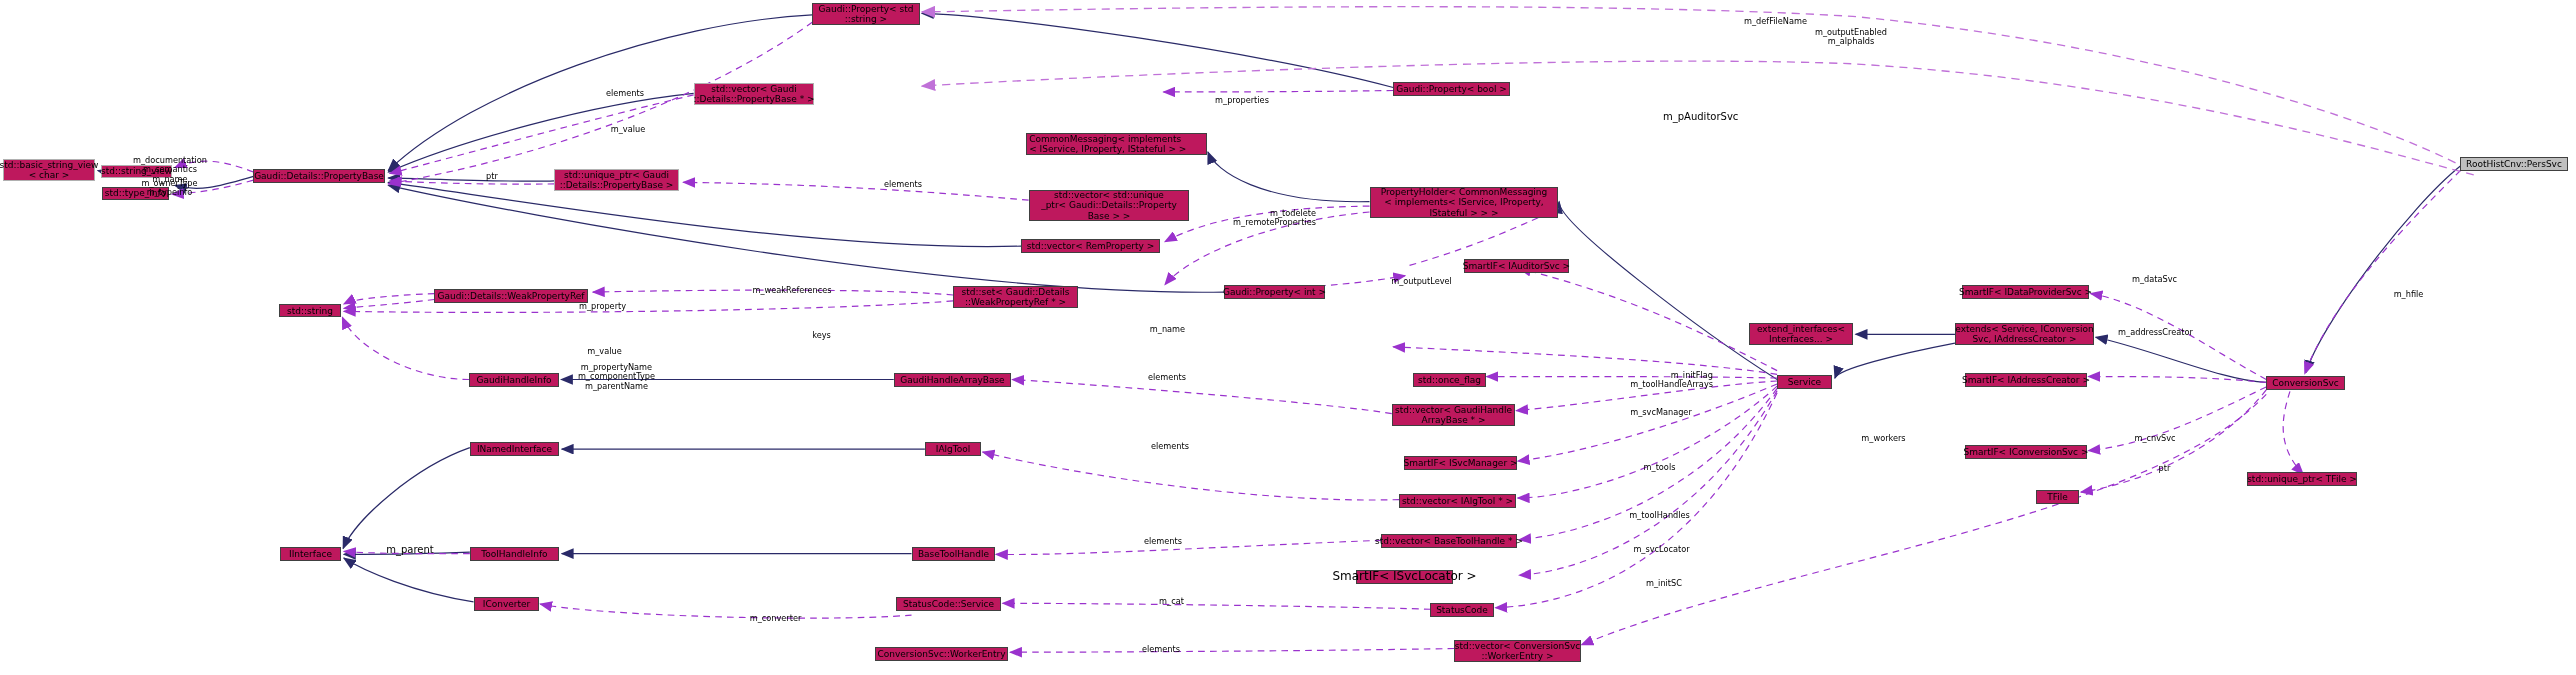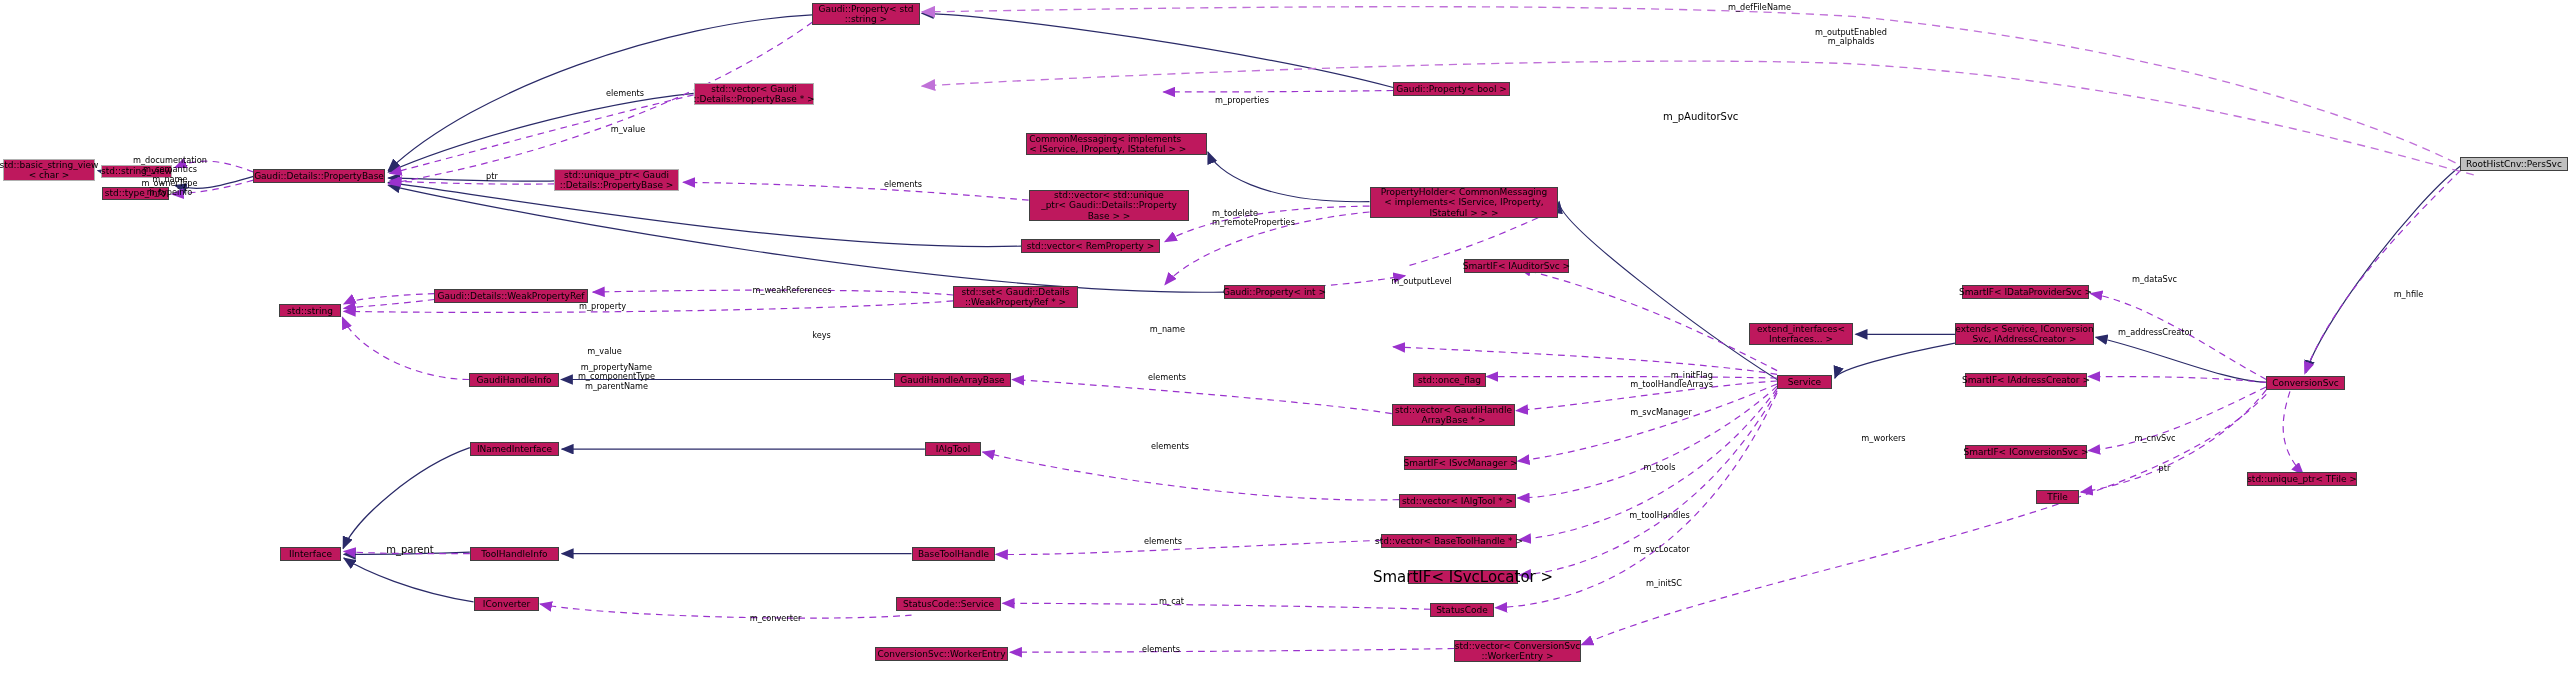--- a/index.html
+++ b/index.html
@@ -208,21 +208,21 @@
 
   <div class="node" style="left:1404px;top:456px;width:113px;height:14px;font-size:9px">
     <span>SmartIF&lt; ISvcManager &gt;</span></div>
 
   <div class="node" style="left:1399px;top:494px;width:117px;height:14px;font-size:9px">
     <span>std::vector&lt; IAlgTool * &gt;</span></div>
 
   <div class="node" style="left:1381px;top:534px;width:136px;height:14px;font-size:9px">
     <span>std::vector&lt; BaseToolHandle * &gt;</span></div>
 
-  <div class="node" style="left:1408px;top:570px;width:110px;height:14px;font-size:15px">
+  <div class="node" style="left:1356px;top:570px;width:97px;height:14px;font-size:12px">
     <span>SmartIF&lt; ISvcLocator &gt;</span></div>
 
   <div class="node" style="left:1430px;top:603px;width:64px;height:14px;font-size:9px">
     <span>StatusCode</span></div>
 
   <div class="node" style="left:1454px;top:640px;width:127px;height:22px;font-size:9px">
     <span>std::vector&lt; ConversionSvc
 ::WorkerEntry &gt;</span></div>
 
   <div class="node" style="left:1749px;top:323px;width:104px;height:22px;font-size:9px">
@@ -260,21 +260,21 @@
   <div class="lbl" style="left:122px;top:156px;width:96px;font-size:8.2px;text-align:center">m_documentation
 m_semantics
 m_name</div>
   <div class="lbl" style="left:126px;top:179px;width:87px;font-size:8.2px;text-align:center">m_ownerType
 m_typeinfo</div>
   <div class="lbl" style="left:599px;top:89px;width:52px;font-size:8.2px;text-align:center">elements</div>
   <div class="lbl" style="left:602px;top:125px;width:52px;font-size:8.2px;text-align:center">m_value</div>
   <div class="lbl" style="left:477px;top:172px;width:30px;font-size:8.2px;text-align:center">ptr</div>
   <div class="lbl" style="left:877px;top:180px;width:52px;font-size:8.2px;text-align:center">elements</div>
   <div class="lbl" style="left:1208px;top:96px;width:68px;font-size:8.2px;text-align:center">m_properties</div>
-  <div class="lbl" style="left:1212px;top:209px;width:104px;font-size:8.2px;text-align:left">m_todelete
+  <div class="lbl" style="left:1212px;top:209px;width:104px;font-size:8.2px;text-align:right">m_todelete
 m_remoteProperties</div>
   <div class="lbl" style="left:743px;top:286px;width:98px;font-size:8.2px;text-align:center">m_weakReferences</div>
   <div class="lbl" style="left:572px;top:302px;width:61px;font-size:8.2px;text-align:center">m_property</div>
   <div class="lbl" style="left:577px;top:347px;width:55px;font-size:8.2px;text-align:center">m_value</div>
   <div class="lbl" style="left:805px;top:331px;width:33px;font-size:8.2px;text-align:center">keys</div>
   <div class="lbl" style="left:1140px;top:325px;width:55px;font-size:8.2px;text-align:center">m_name</div>
   <div class="lbl" style="left:1386px;top:277px;width:71px;font-size:8.2px;text-align:center">m_outputLevel</div>
   <div class="lbl" style="left:569px;top:363px;width:95px;font-size:8.2px;text-align:center">m_propertyName
 m_componentType
 m_parentName</div>
@@ -292,18 +292,18 @@
   <div class="lbl" style="left:1635px;top:463px;width:49px;font-size:8.2px;text-align:center">m_tools</div>
   <div class="lbl" style="left:1621px;top:511px;width:77px;font-size:8.2px;text-align:center">m_toolHandles</div>
   <div class="lbl" style="left:1626px;top:545px;width:71px;font-size:8.2px;text-align:center">m_svcLocator</div>
   <div class="lbl" style="left:1638px;top:579px;width:52px;font-size:8.2px;text-align:center">m_initSC</div>
   <div class="lbl" style="left:2124px;top:275px;width:61px;font-size:8.2px;text-align:center">m_dataSvc</div>
   <div class="lbl" style="left:2112px;top:328px;width:87px;font-size:8.2px;text-align:center">m_addressCreator</div>
   <div class="lbl" style="left:2127px;top:434px;width:56px;font-size:8.2px;text-align:center">m_cnvSvc</div>
   <div class="lbl" style="left:2151px;top:464px;width:27px;font-size:8.2px;text-align:center">ptr</div>
   <div class="lbl" style="left:1853px;top:434px;width:61px;font-size:8.2px;text-align:center">m_workers</div>
   <div class="lbl" style="left:2385px;top:290px;width:47px;font-size:8.2px;text-align:center">m_hfile</div>
-  <div class="lbl" style="left:1728px;top:3px;width:79px;font-size:8.2px;text-align:left">m_defFileName</div>
+  <div class="lbl" style="left:1728px;top:17px;width:79px;font-size:8.2px;text-align:right">m_defFileName</div>
   <div class="lbl" style="left:1808px;top:28px;width:86px;font-size:8.2px;text-align:center">m_outputEnabled
 m_alphaIds</div>
 
 </div>
 
 
 </body></html>

